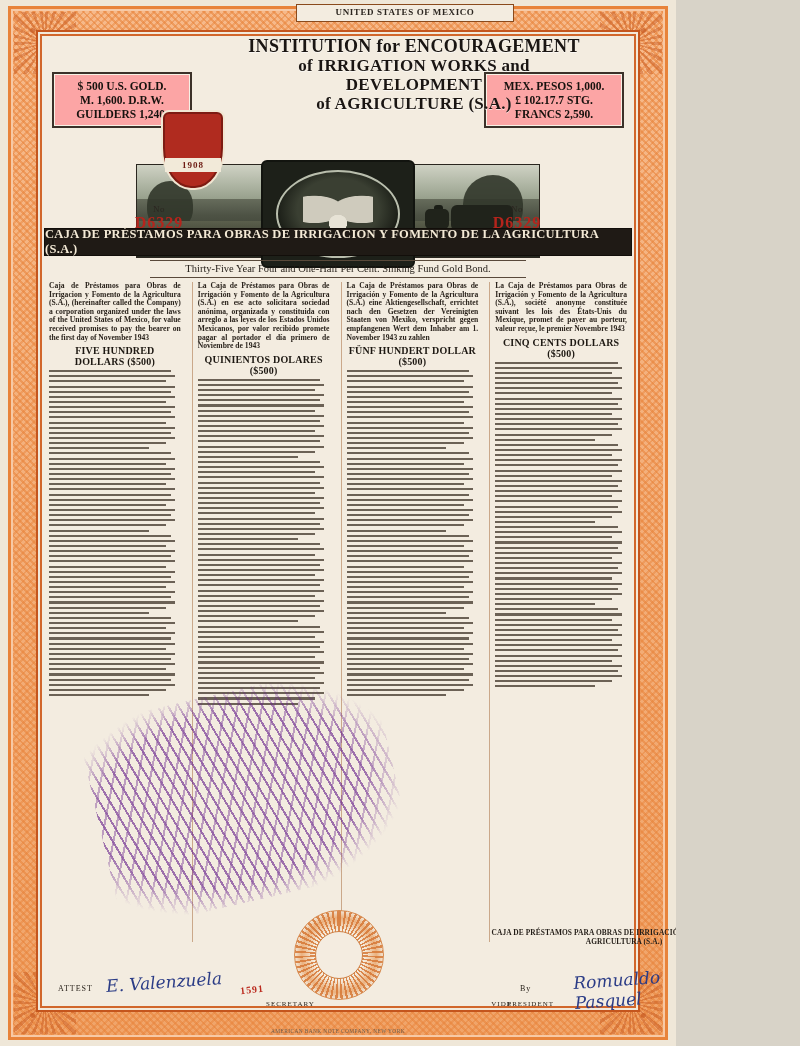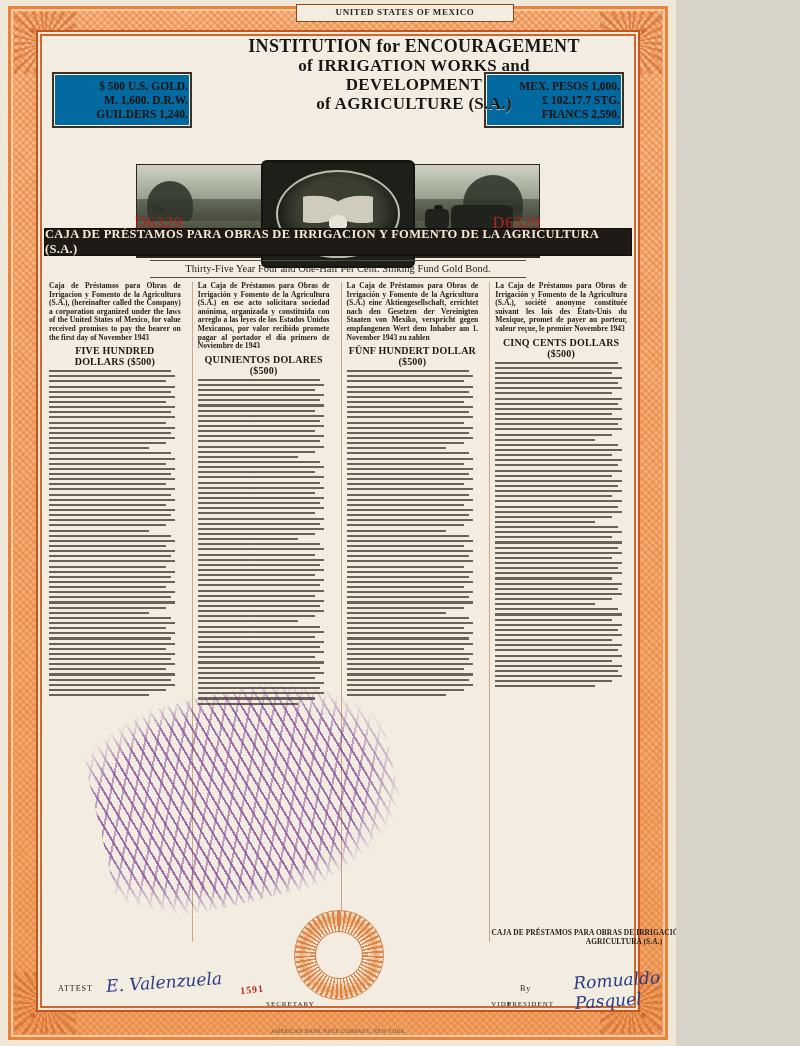--- a/index.html
+++ b/index.html
@@ -59,22 +59,22 @@
     font-weight:bold;letter-spacing:.3px;
     font-family:"Liberation Serif",serif;
     text-shadow:0 1px 0 rgba(255,255,255,.6);
   }
   .t1{font-size:18px;line-height:20px;}
   .t2{font-size:17px;line-height:19px;}
   .t3{font-size:17px;line-height:19px;}
 
   .denom-box{
     position:absolute;top:36px;width:132px;
-    border:2px solid #3b3129;background:#0369a1;
-    padding:5px 2px;text-align:right;color:#17120e;
+    border:2px solid #3b3129;background:#fca5a5;
+    padding:5px 2px;text-align:center;color:#17120e;
     font-weight:bold;font-size:11.5px;line-height:14px;
     box-shadow:0 0 0 1px #f7f1e5 inset;
   }
   .denom-left{left:8px;}
   .denom-right{right:8px;}
 
   
   .vignette-row{
     position:absolute;left:44px;top:128px;right:44px;height:96px;
   }
@@ -126,21 +126,21 @@
   }
   .shield .band{position:absolute;left:0;right:0;top:44px;height:14px;background:#f2ead9;}
   .shield .band span{display:block;text-align:center;font-size:9px;font-weight:bold;color:#6d1a12;line-height:14px;letter-spacing:1px;}
 
   
   .serial{
     position:absolute;top:168px;text-align:center;color:#b5241c;
     font-family:"Liberation Serif",serif;
   }
   .serial .no{font-size:9px;color:#2b2520;letter-spacing:.5px;}
-  .serial .num{font-size:16px;font-weight:normal;letter-spacing:1px;}
+  .serial .num{font-size:16px;font-weight:bold;letter-spacing:1px;}
   .serial-left{left:60px;width:110px;}
   .serial-right{right:60px;width:110px;}
 
   
   .company-bar{
     position:absolute;left:44px;right:44px;top:228px;height:26px;
     background:#1f1a15;color:#f4ead6;
     display:flex;align-items:center;justify-content:center;
     font-size:12.5px;font-weight:bold;letter-spacing:.3px;
     border:1px solid #120e0a;
@@ -289,20 +289,25 @@
         <div class="sky"></div>
         <div class="tree a"></div>
           <div class="tree b"></div>
         <div class="ground"></div>
         <div class="man"></div>
           <div class="ox"></div>
       </div>
       <div class="eagle">
         <div class="oval">
             <div class="bird"></div>
+          </div>
+      </div>
+      <div class="shield">
+        <div class="band">
+            <span>1908</span>
           </div>
       </div>
     </div>
 
     <div class="serial serial-left">
       <div class="no">No</div>
       <div class="num">D6329</div>
     </div>
     <div class="serial serial-right">
       <div class="no">No</div>

